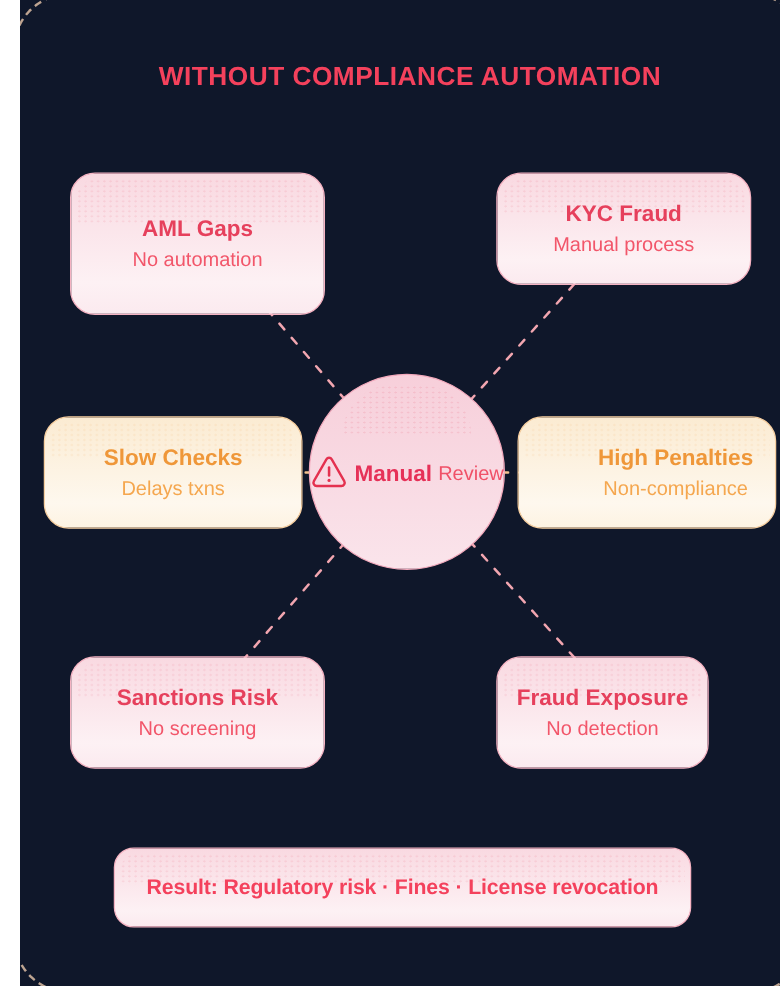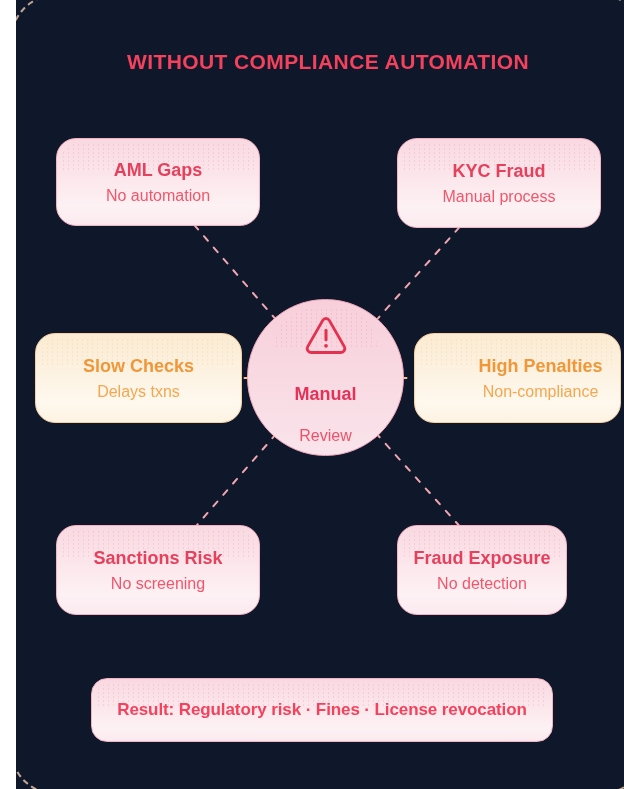--- a/index.html
+++ b/index.html
@@ -44,35 +44,35 @@
     background:linear-gradient(180deg, var(--orange_bg_top) 0%, var(--orange_bg_bottom) 78%, #FDF3E2 100%);
     color:var(--orange_heading);
   }
   .node .heading { font-size:18px; font-weight:700; }
   .node .sub     { font-size:16px; font-weight:400; }
   .node.pink .heading { color:var(--pink_heading); }
   .node.pink .sub     { color:var(--pink_sub); }
   .node.orange .heading { color:var(--orange_heading); }
   .node.orange .sub     { color:var(--orange_sub); }
 
-  .pos-top-left     { left:40px;  top:138px; width:204px; height:88px; }
+  .pos-top-left     { left:40px;  top:138px; width:204px; height:114px; }
   .pos-top-right    { left:381px; top:138px; width:204px; height:90px; }
   .pos-mid-left     { left:19px;  top:333px; width:207px; height:90px;text-align:center; }
   .pos-mid-right    { left:398px; top:333px; width:207px; height:90px;padding-left:46px; }
   .pos-bottom-left  { left:40px;  top:525px; width:204px; height:90px; }
   .pos-bottom-right { left:381px; top:525px; width:170px; height:90px; }
 
   .hub {
     position:absolute; z-index:3; box-sizing:border-box;
     left:231px; top:299px; width:157px; height:157px;
     border-radius:50%;
     border:1.5px solid var(--circle_border);
     background:linear-gradient(180deg, var(--circle_bg_top) 0%, var(--circle_bg_bottom) 100%);
-    display:flex; flex-direction:column; align-items:center; justify-content:center;
-    gap:22px; padding-top:4px; color:var(--pink_heading);
+    display:flex; flex-direction:row; align-items:center; justify-content:center;
+    gap:5px; padding-top:4px; color:var(--pink_heading);
   }
   .hub::before { border-radius:70px 70px 0 0; left:26px; right:26px; top:8px; height:26%; }
   .hub .icon { width:46px; height:43px; color:var(--warning_icon); margin-bottom:5px; }
   .hub .heading { font-size:18px; font-weight:700; color:var(--hub_heading); }
   .hub .sub     { font-size:16px; color:var(--hub_sub); }
 
   .result {
     position:absolute; z-index:2; box-sizing:border-box;
     left:75px; top:678px; width:462px; height:64px;
     border-radius:16px;

